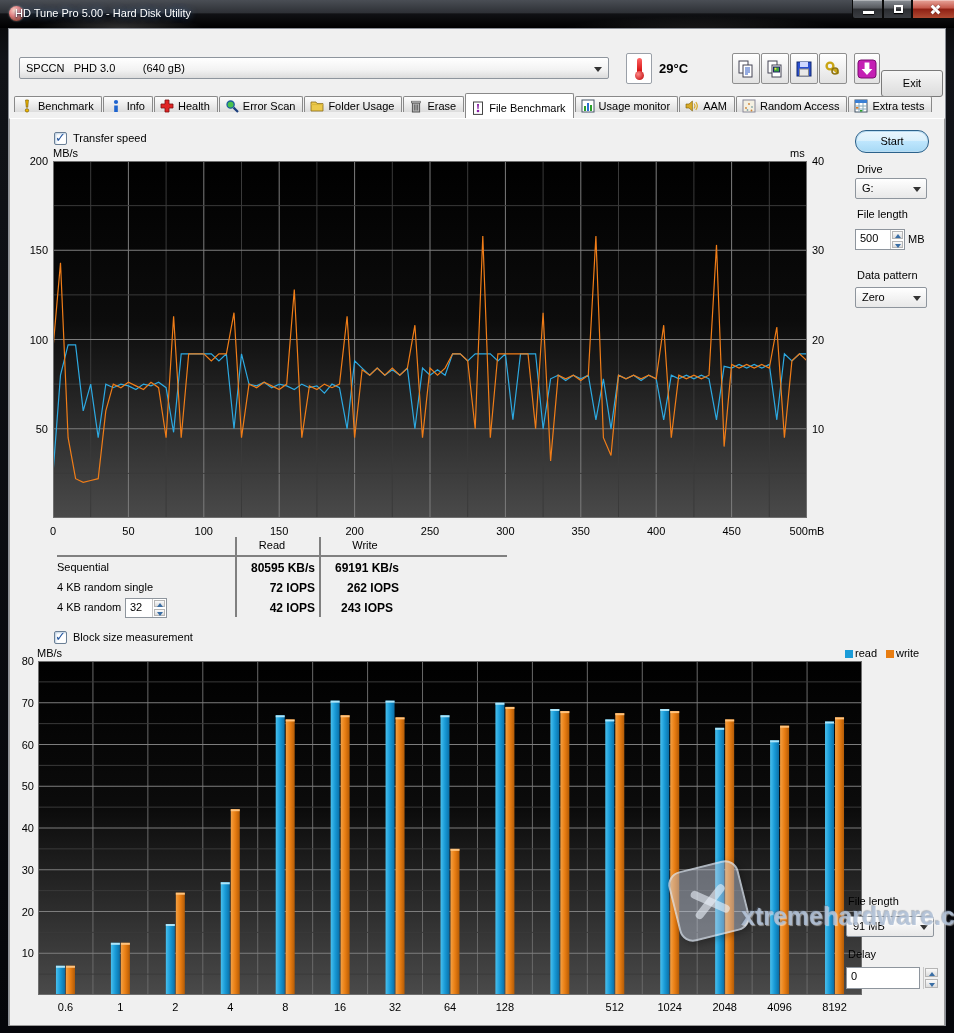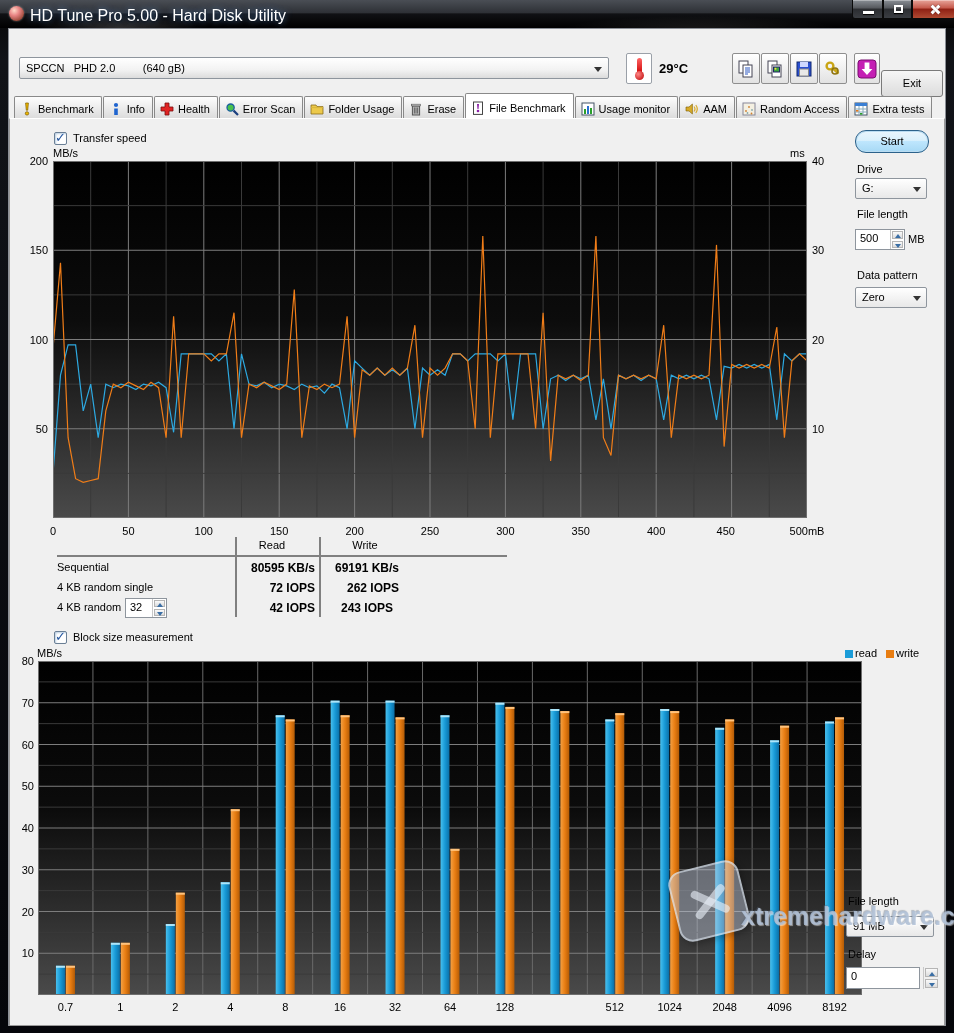--- a/index.html
+++ b/index.html
@@ -12,21 +12,21 @@
   }
   
   #titlebar{position:absolute;left:0;top:0;width:954px;height:28px;}
   #titlebar .glass{position:absolute;inset:0;background:
     radial-gradient(120px 18px at 120px 28px,rgba(255,255,255,.18),rgba(255,255,255,0) 70%),
     radial-gradient(200px 20px at 700px 30px,rgba(255,255,255,.10),rgba(255,255,255,0) 70%),
     linear-gradient(180deg,#4a4e55 0%,#2e3136 45%,#101114 50%,#000 100%);}
   #app-icon{position:absolute;left:9px;top:6px;width:15px;height:15px;border-radius:50%;
     background:radial-gradient(circle at 35% 30%,#ffd9c8 0%,#e98585 35%,#9c4a3a 75%,#5a2018 100%);
     box-shadow:0 0 2px rgba(255,255,255,.5);}
-  #title-text{position:absolute;left:30px;top:7px;color:#fff;font-size:16px;
+  #title-text{position:absolute;left:15px;top:7px;color:#fff;font-size:11px;
     text-shadow:0 0 6px rgba(90,140,200,.9),0 1px 2px #000;white-space:nowrap;}
   .winbtn{position:absolute;top:0;height:19px;border:1px solid #0a0a0a;border-top:none;
     background:linear-gradient(180deg,#8a8f96 0%,#55585d 45%,#2b2d31 50%,#3a3d42 100%);
     box-shadow:inset 0 1px 0 rgba(255,255,255,.35);}
   #btn-min{left:852px;width:31px;border-radius:0 0 0 3px;}
   #btn-max{left:883px;width:29px;}
   #btn-close{left:912px;width:44px;border-radius:0 0 4px 0;
     background:linear-gradient(180deg,#e8a49a 0%,#c4574a 45%,#8f2014 50%,#b04a32 100%);}
   .glyph-min{position:absolute;left:50%;top:11px;width:11px;height:3px;margin-left:-5px;background:#fff;box-shadow:0 1px 1px #000;}
   .glyph-max{position:absolute;left:50%;top:5px;width:9px;height:8px;margin-left:-4px;border:2px solid #fff;box-shadow:0 1px 1px #000;}
@@ -53,21 +53,21 @@
     border:1px solid #9aa0a8;border-radius:2px;}
   #thermo{position:absolute;left:10px;top:4px;width:5px;height:16px;background:linear-gradient(180deg,#f66,#c00);border-radius:3px 3px 0 0;}
   #thermo-bulb{position:absolute;left:8px;top:17px;width:9px;height:9px;background:radial-gradient(circle at 35% 35%,#f88,#b00);border-radius:50%;}
   #temp-label{position:absolute;left:650px;top:10px;font-weight:bold;font-size:13px;}
   .toolbtn{position:absolute;top:2px;width:28px;height:31px;border:1px solid #8e8e8e;border-radius:2px;
     background:linear-gradient(180deg,#fff,#e2e2e2);display:flex;align-items:center;justify-content:center;}
   #exit-btn{position:absolute;left:872px;top:19px;width:62px;height:27px;border:1px solid #7a7a7a;border-radius:3px;
     background:linear-gradient(180deg,#f6f6f6,#dcdcdc);text-align:center;line-height:25px;}
   
   #tabstrip{position:absolute;left:0;top:64px;width:936px;height:25px;}
-  .tab{position:relative;float:left;height:22px;margin-top:3px;margin-right:1px;padding:3px 7px 0 5px;
+  .tab{position:relative;float:left;height:16px;margin-top:3px;margin-right:1px;padding:3px 7px 0 5px;
     border:1px solid #898989;border-bottom:none;border-radius:2px 2px 0 0;
     background:linear-gradient(180deg,#fdfdfd,#e6e6e6 70%,#dcdcdc);display:flex;align-items:center;gap:4px;}
   .tab.active{height:25px;margin-top:0;background:#fff;z-index:3;padding-top:4px;}
   .tab .ticon{width:14px;height:14px;flex:none;}
   
   #page{position:absolute;left:0;top:89px;width:936px;height:908px;background:#f0f0f0;
     border:1px solid #9a9a9a;border-top:1px solid #fff;}
   .abs{position:absolute;}
   
   .checkbox{position:absolute;width:13px;height:13px;background:#fff;border:1px solid #6a7f95;border-radius:2px;
@@ -128,21 +128,21 @@
           <i></i>
         </span>
       </div>
   </div>
 
   <div id="client">
 
 
     <div id="toolbar">
       <div class="combo" id="drive-combo">
-        <span>SPCCN   PHD 2.0         (640 gB)</span>
+        <span>SPCCN   PHD 3.0         (640 gB)</span>
         <span class="arrow"></span>
       </div>
       <div id="temp-box">
         <div id="thermo"></div>
         <div id="thermo-bulb"></div>
       </div>
       <span id="temp-label">29°C</span>
 
       <div class="toolbtn" style="left:723px">
         <svg width="20" height="20" viewBox="0 0 20 20">
@@ -494,21 +494,21 @@
         <span class="tick" style="left: 802px; top: 303.75px; width: 22px; text-align: left;">10</span>
         <span class="tick" style="left: 28px; top: 406px; width: 30px; text-align: center;">0</span>
         <span class="tick" style="left: 103.4px; top: 406px; width: 30px; text-align: center;">50</span>
         <span class="tick" style="left: 178.8px; top: 406px; width: 30px; text-align: center;">100</span>
         <span class="tick" style="left: 254.2px; top: 406px; width: 30px; text-align: center;">150</span>
         <span class="tick" style="left: 329.6px; top: 406px; width: 30px; text-align: center;">200</span>
         <span class="tick" style="left: 405px; top: 406px; width: 30px; text-align: center;">250</span>
         <span class="tick" style="left: 480.4px; top: 406px; width: 30px; text-align: center;">300</span>
         <span class="tick" style="left: 555.8px; top: 406px; width: 30px; text-align: center;">350</span>
         <span class="tick" style="left: 631.2px; top: 406px; width: 30px; text-align: center;">400</span>
-        <span class="tick" style="left: 706.6px; top: 406px; width: 30px; text-align: left;">450</span>
+        <span class="tick" style="left: 706.6px; top: 406px; width: 30px; text-align: center;">450</span>
         <span class="tick" style="left: 775px; top: 406px; width: 44px; text-align: center;">500mB</span>
         <div class="rhead" style="left:217px;top:420px;width:90px">Read</div>
         <div class="rhead" style="left:310px;top:420px;width:90px">Write</div>
         <div class="tline" style="left:47px;top:436px;width:450px;height:2px"></div>
         <div class="tline" style="left:225px;top:418px;width:2px;height:80px"></div>
         <div class="tline" style="left:309px;top:418px;width:2px;height:80px"></div>
         <div class="rlabel" style="left:47px;top:442px">Sequential</div>
         <div class="rval" style="left:205px;top:442px;width:100px">80595 KB/s</div>
         <div class="rval" style="left:289px;top:442px;width:100px">69191 KB/s</div>
         <div class="rlabel" style="left:47px;top:462px">4 KB random single</div>
@@ -529,21 +529,21 @@
           </span>
         </div>
         <span class="tick" style="left: 6px; top: 536px; width: 18px; text-align: right;">80</span>
         <span class="tick" style="left: 6px; top: 577.75px; width: 18px; text-align: right;">70</span>
         <span class="tick" style="left: 6px; top: 619.5px; width: 18px; text-align: right;">60</span>
         <span class="tick" style="left: 6px; top: 661.25px; width: 18px; text-align: right;">50</span>
         <span class="tick" style="left: 6px; top: 703px; width: 18px; text-align: right;">40</span>
         <span class="tick" style="left: 6px; top: 744.75px; width: 18px; text-align: right;">30</span>
         <span class="tick" style="left: 6px; top: 786.5px; width: 18px; text-align: right;">20</span>
         <span class="tick" style="left: 6px; top: 828.25px; width: 18px; text-align: right;">10</span>
-        <span class="tick" style="left: 30.4667px; top: 882px; width: 50px; text-align: center;">0.7</span>
+        <span class="tick" style="left: 30.4667px; top: 882px; width: 50px; text-align: center;">0.6</span>
         <span class="tick" style="left: 85.4px; top: 882px; width: 50px; text-align: center;">1</span>
         <span class="tick" style="left: 140.333px; top: 882px; width: 50px; text-align: center;">2</span>
         <span class="tick" style="left: 195.267px; top: 882px; width: 50px; text-align: center;">4</span>
         <span class="tick" style="left: 250.2px; top: 882px; width: 50px; text-align: center;">8</span>
         <span class="tick" style="left: 305.133px; top: 882px; width: 50px; text-align: center;">16</span>
         <span class="tick" style="left: 360.067px; top: 882px; width: 50px; text-align: center;">32</span>
         <span class="tick" style="left: 415px; top: 882px; width: 50px; text-align: center;">64</span>
         <span class="tick" style="left: 469.933px; top: 882px; width: 50px; text-align: center;">128</span>
         <span class="tick" style="left: 524.867px; top: 882px; width: 50px; text-align: center; margin-top: 40px;">256</span>
         <span class="tick" style="left: 579.8px; top: 882px; width: 50px; text-align: center;">512</span>

